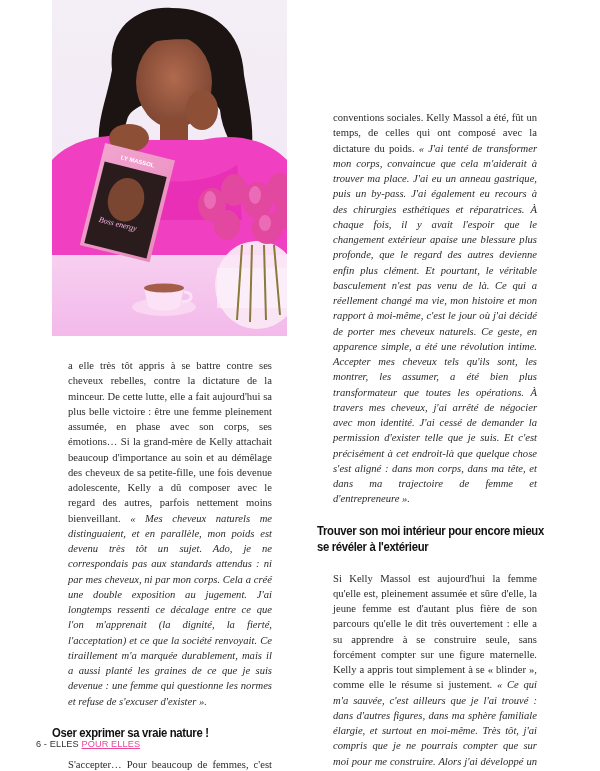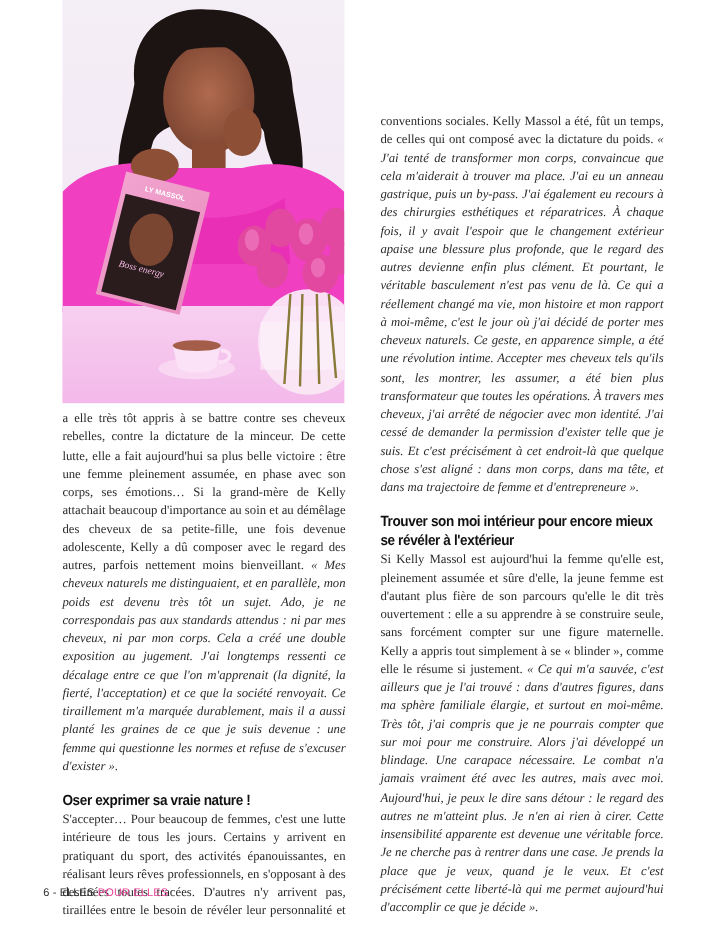--- a/index.html
+++ b/index.html
@@ -9,36 +9,36 @@
   .photo {
     position: absolute; left: 52px; top: 0; width: 235px; height: 336px; overflow: hidden;
     background: linear-gradient(180deg, #f4eef6 0%, #f2e9f4 55%, #f7c9ee 78%, #f6c3ec 100%);
   }
   .photo svg { position: absolute; left: 0; top: 0; width: 235px; height: 336px; }
 
   .col { position: absolute; width: 236px; font-size: 10.6px; line-height: 15.25px; text-align: justify; }
   .col-left { left: 52px; top: 342px; }
   .col-right { left: 317px; top: 94px; }
 
-  .col p { margin: 0; hyphens: auto; }
+  .col p { margin: 16px; hyphens: auto; }
   .col em { font-style: italic; }
 
   .heading {
     font-family: "Liberation Sans", "DejaVu Sans", sans-serif; font-weight: bold;
     font-size: 12.3px; line-height: 16px; color: #111; letter-spacing: -0.35px; text-align: left;
     transform: scaleX(0.92); transform-origin: left top; width: 108%;
   }
   .col-left .heading { margin-top: 12px; margin-bottom: 1px; }
   .col-right .heading { margin-top: 12px; margin-bottom: 1px; }
 
   .footer {
     position: absolute; left: 36px; top: 739px;
     font-family: "Liberation Sans", "DejaVu Sans", sans-serif; font-size: 9.2px; color: #333; letter-spacing: 0.1px;
   }
-  .footer .accent { color: #e8479a; }
+  .footer .accent { color: #e8479a; text-decoration: underline; }
 </style>
 </head>
 <body>
 
 <div class="photo">
   <svg viewBox="0 0 235 336">
     <defs>
       <linearGradient id="tbl" x1="0" y1="0" x2="0" y2="1">
         <stop offset="0" stop-color="#f7cff0"></stop>
           <stop offset="1" stop-color="#f3b9ea"></stop>

